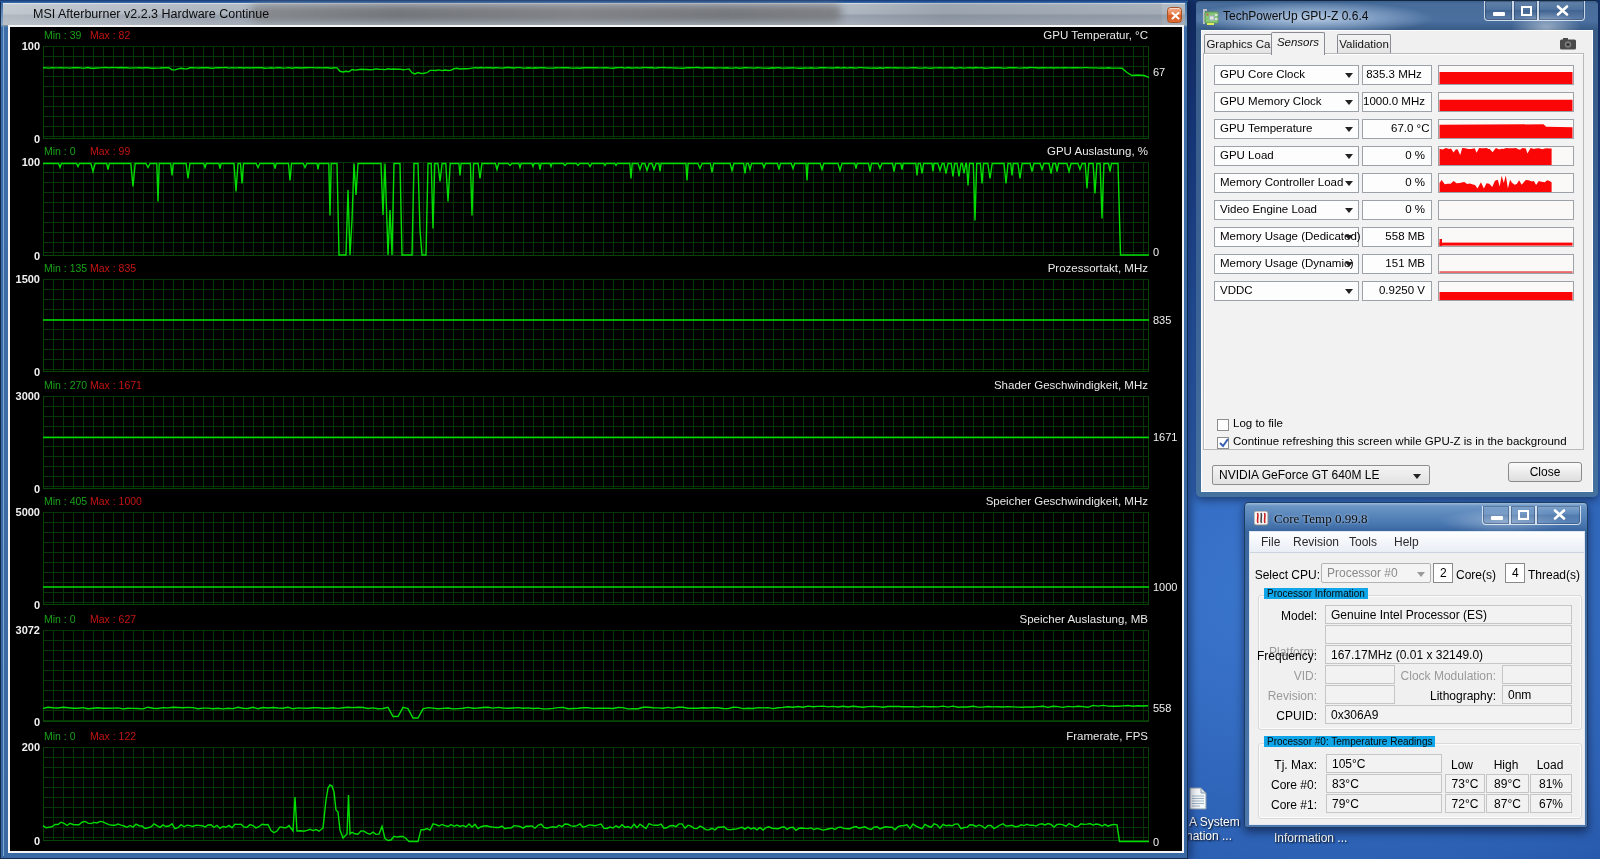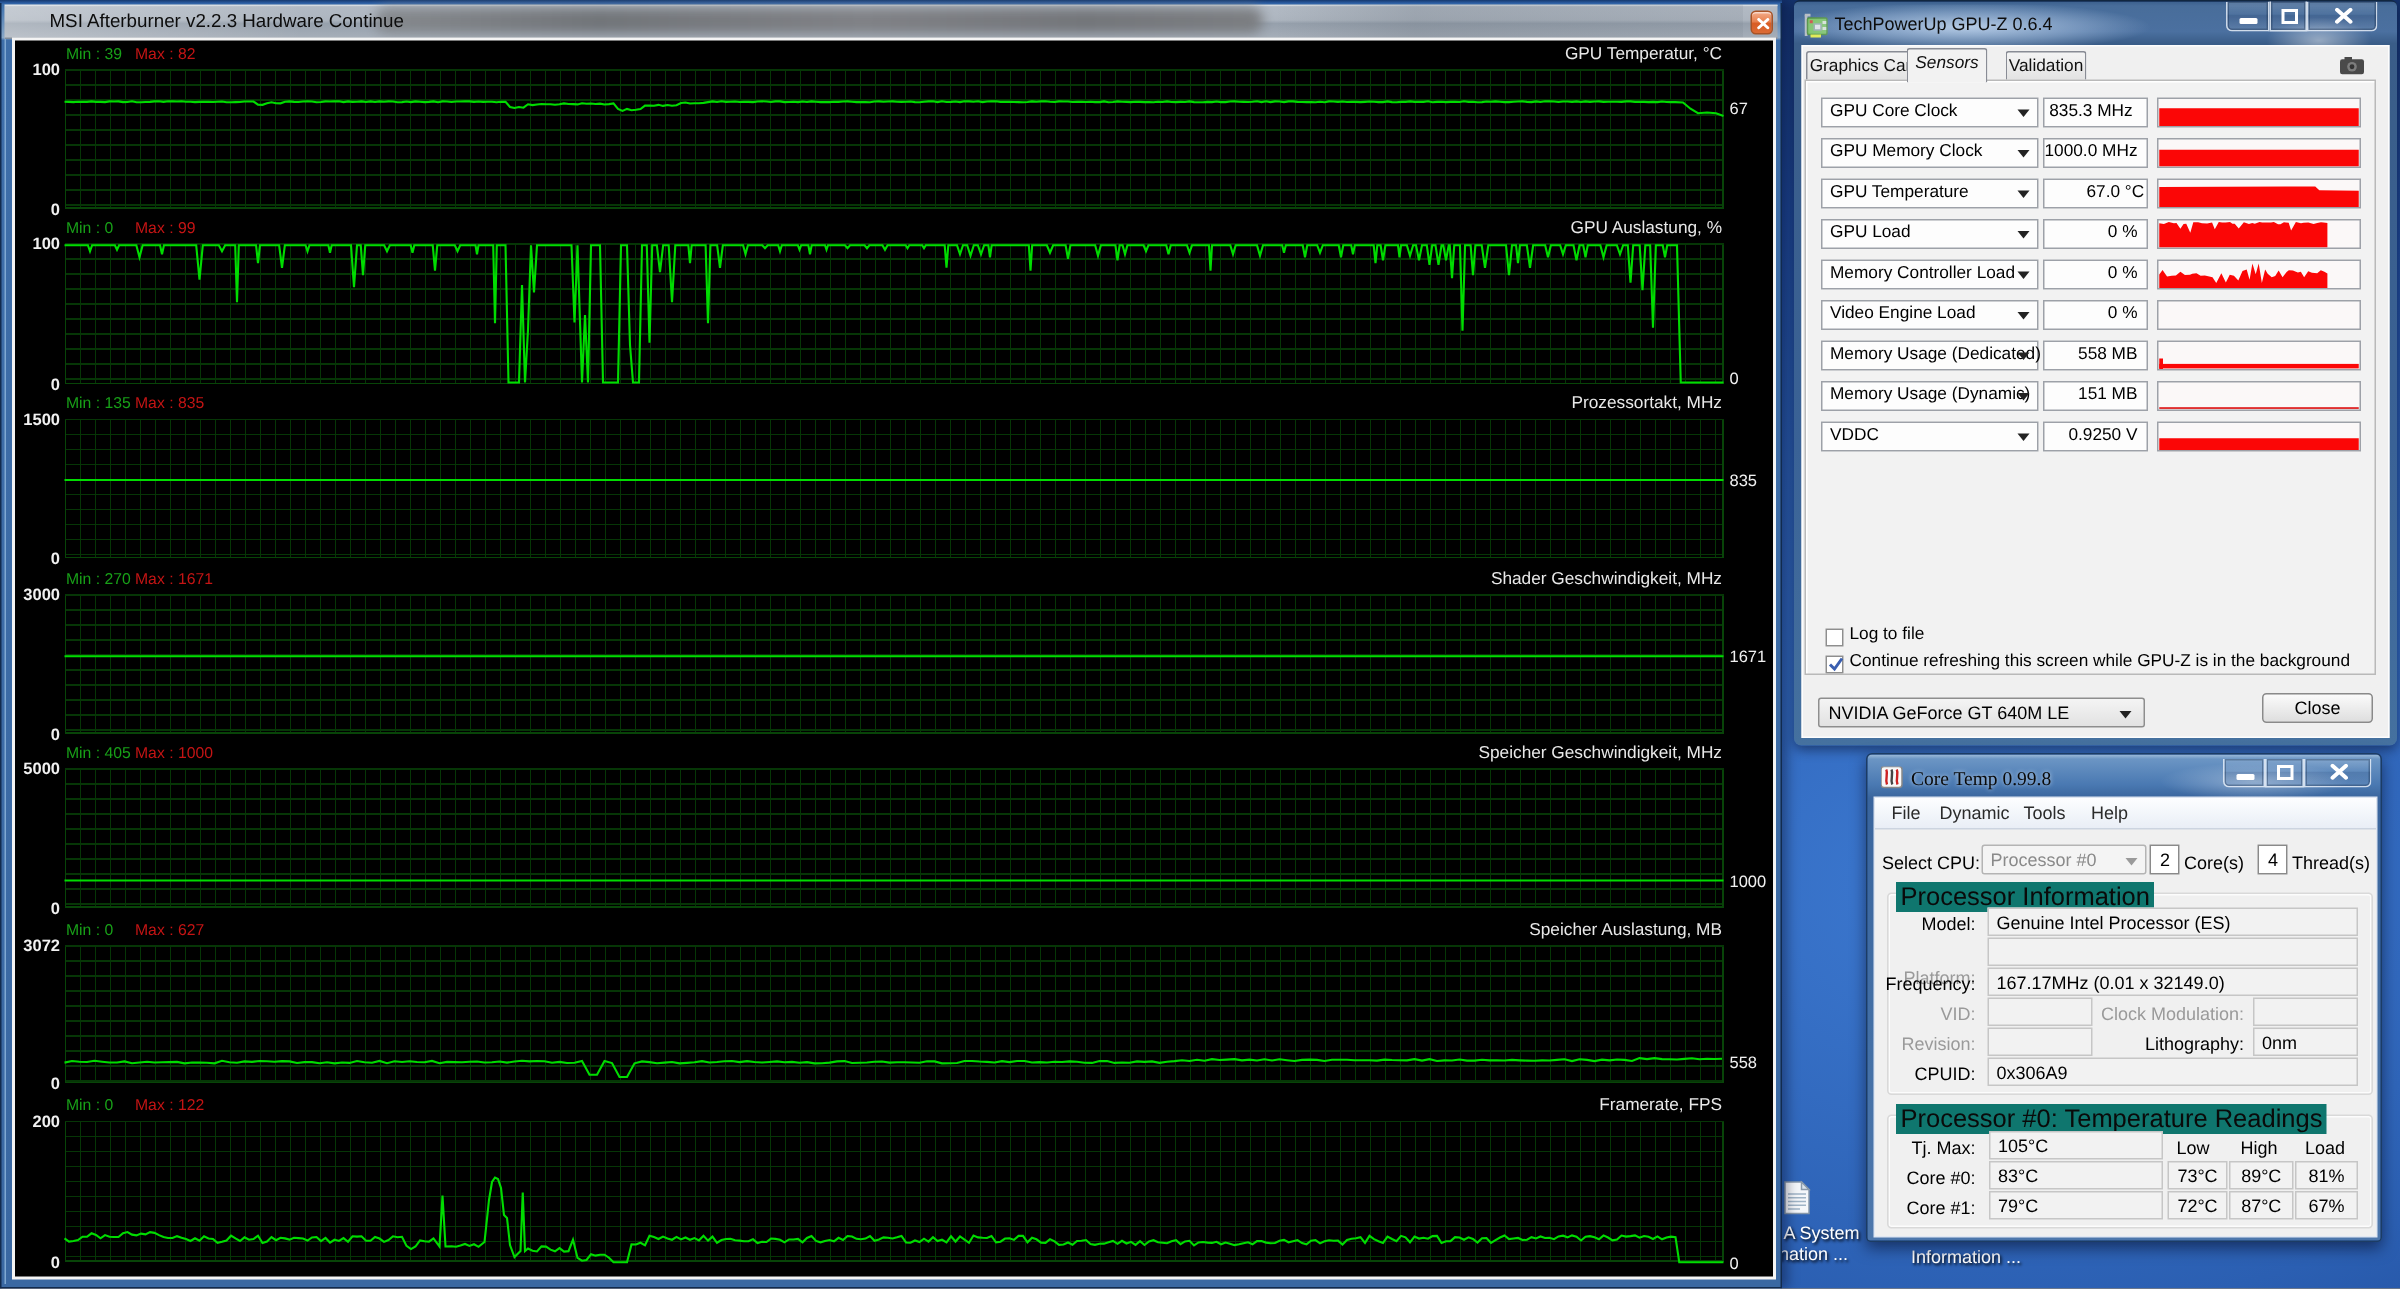--- a/index.html
+++ b/index.html
@@ -44,21 +44,21 @@
 .capbtn .g{position:absolute;color:#fff;}
 
 #ct{position:absolute;left:1244px;top:502px;width:344px;height:326px;
  background:linear-gradient(180deg,#9dbbda 0,#6b95c4 3px,#4a79b2 20px,#3a659d 29px,#4470a6 60%,#4d77ac 100%);
  border-radius:4px 4px 3px 3px;box-shadow:0 4px 10px rgba(0,0,20,.5);border:1px solid #1c3c64;box-sizing:border-box;}
 #ct:before{content:"";position:absolute;left:150px;top:0;width:180px;height:30px;background:radial-gradient(ellipse 90px 18px at 60% 60%,rgba(255,255,255,.35),rgba(255,255,255,0) 70%);}
 #cttitle{position:absolute;left:29px;top:8px;font-size:13px;color:#0a0a0a;text-shadow:0 0 3px #cfe0f2;font-family:Liberation Serif, serif;}
 #ctclient{position:absolute;left:5px;top:29px;width:334px;height:292px;background:#f0f0f0;box-shadow:0 0 0 1px rgba(250,252,255,.85);}
 #ctmenu{position:absolute;left:0;top:0;width:334px;height:21px;background:linear-gradient(180deg,#fdfeff,#e9eef6);border-bottom:1px solid #ccd4e0;font-size:12px;color:#2b2b2b;box-sizing:border-box;}
 .gbox{position:absolute;border:1px solid #d9d9d9;border-radius:3px;box-shadow:inset 0 0 0 1px #fcfcfc;}
-.glab{position:absolute;background:#0f766e;padding:0 3px;font-size:17px;color:#0a0a0a;}
+.glab{position:absolute;background:#0ea5e9;padding:0 3px;font-size:10px;color:#0a0a0a;}
 .fld{position:absolute;background:#f2f2f2;border:1px solid #c6c6c6;box-sizing:border-box;font-size:12px;color:#000;padding:2px 0 0 5px;overflow:hidden;}
 .flab{position:absolute;font-size:12px;color:#000;text-align:right;}
 .gray{color:#9a9a9a;}
 .ico-label{position:absolute;font-size:12px;color:#fff;text-shadow:1px 1px 2px #000;}
 </style></head>
 <body>
 <div id="page">
 
 <svg class="abs" style="left:1189px;top:787px" width="19" height="23" viewBox="0 0 19 23">
   <path d="M1 1 h11 l5 5 v16 h-16 z" fill="#f4f7fa" stroke="#8899aa"></path>
@@ -293,21 +293,21 @@
    <div class="g" style="left:7px;top:4px;width:7px;height:6px;border:2px solid #fff;"></div>
       </div>
  <div class="capbtn" style="left:291px;top:3px;width:45px;height:19px;border-radius:0 0 4px 0;">
    <svg style="position:absolute;left:16px;top:3px" width="13" height="11">
           <path d="M2 1.5 L11 9.5 M11 1.5 L2 9.5" stroke="#fff" stroke-width="2.6" stroke-linecap="round"></path>
         </svg>
       </div>
  <div id="ctclient">
   <div id="ctmenu">
     <span style="position:absolute;left:11px;top:3px;">File</span>
-    <span style="position:absolute;left:43px;top:3px;">Dynamic</span>
+    <span style="position:absolute;left:43px;top:3px;">Revision</span>
     <span style="position:absolute;left:99px;top:3px;">Tools</span>
     <span style="position:absolute;left:144px;top:3px;">Help</span>
   </div>
   <div id="ctc" style="position:absolute;left:0;top:0;width:334px;height:292px;">
   <div class="flab" style="left:2px;top:36px;width:68px;">Select CPU:</div>
   <div class="fld" style="left:71px;top:31px;width:110px;height:20px;color:#8a8a8a;background:#f4f4f4;border-color:#b4b4b4;border-radius:2px;">Processor #0<div class="arrow" style="border-top-color:#9a9a9a;top:8px;"></div></div>
   <div class="fld" style="left:183px;top:31px;width:20px;height:20px;background:#fff;border-color:#8a8a8a;padding-left:6px;">2</div>
   <div class="flab" style="left:206px;top:36px;text-align:left;width:50px;">Core(s)</div>
   <div class="fld" style="left:255px;top:31px;width:20px;height:20px;background:#fff;border-color:#8a8a8a;padding-left:6px;">4</div>
   <div class="flab" style="left:278px;top:36px;text-align:left;width:56px;">Thread(s)</div>

